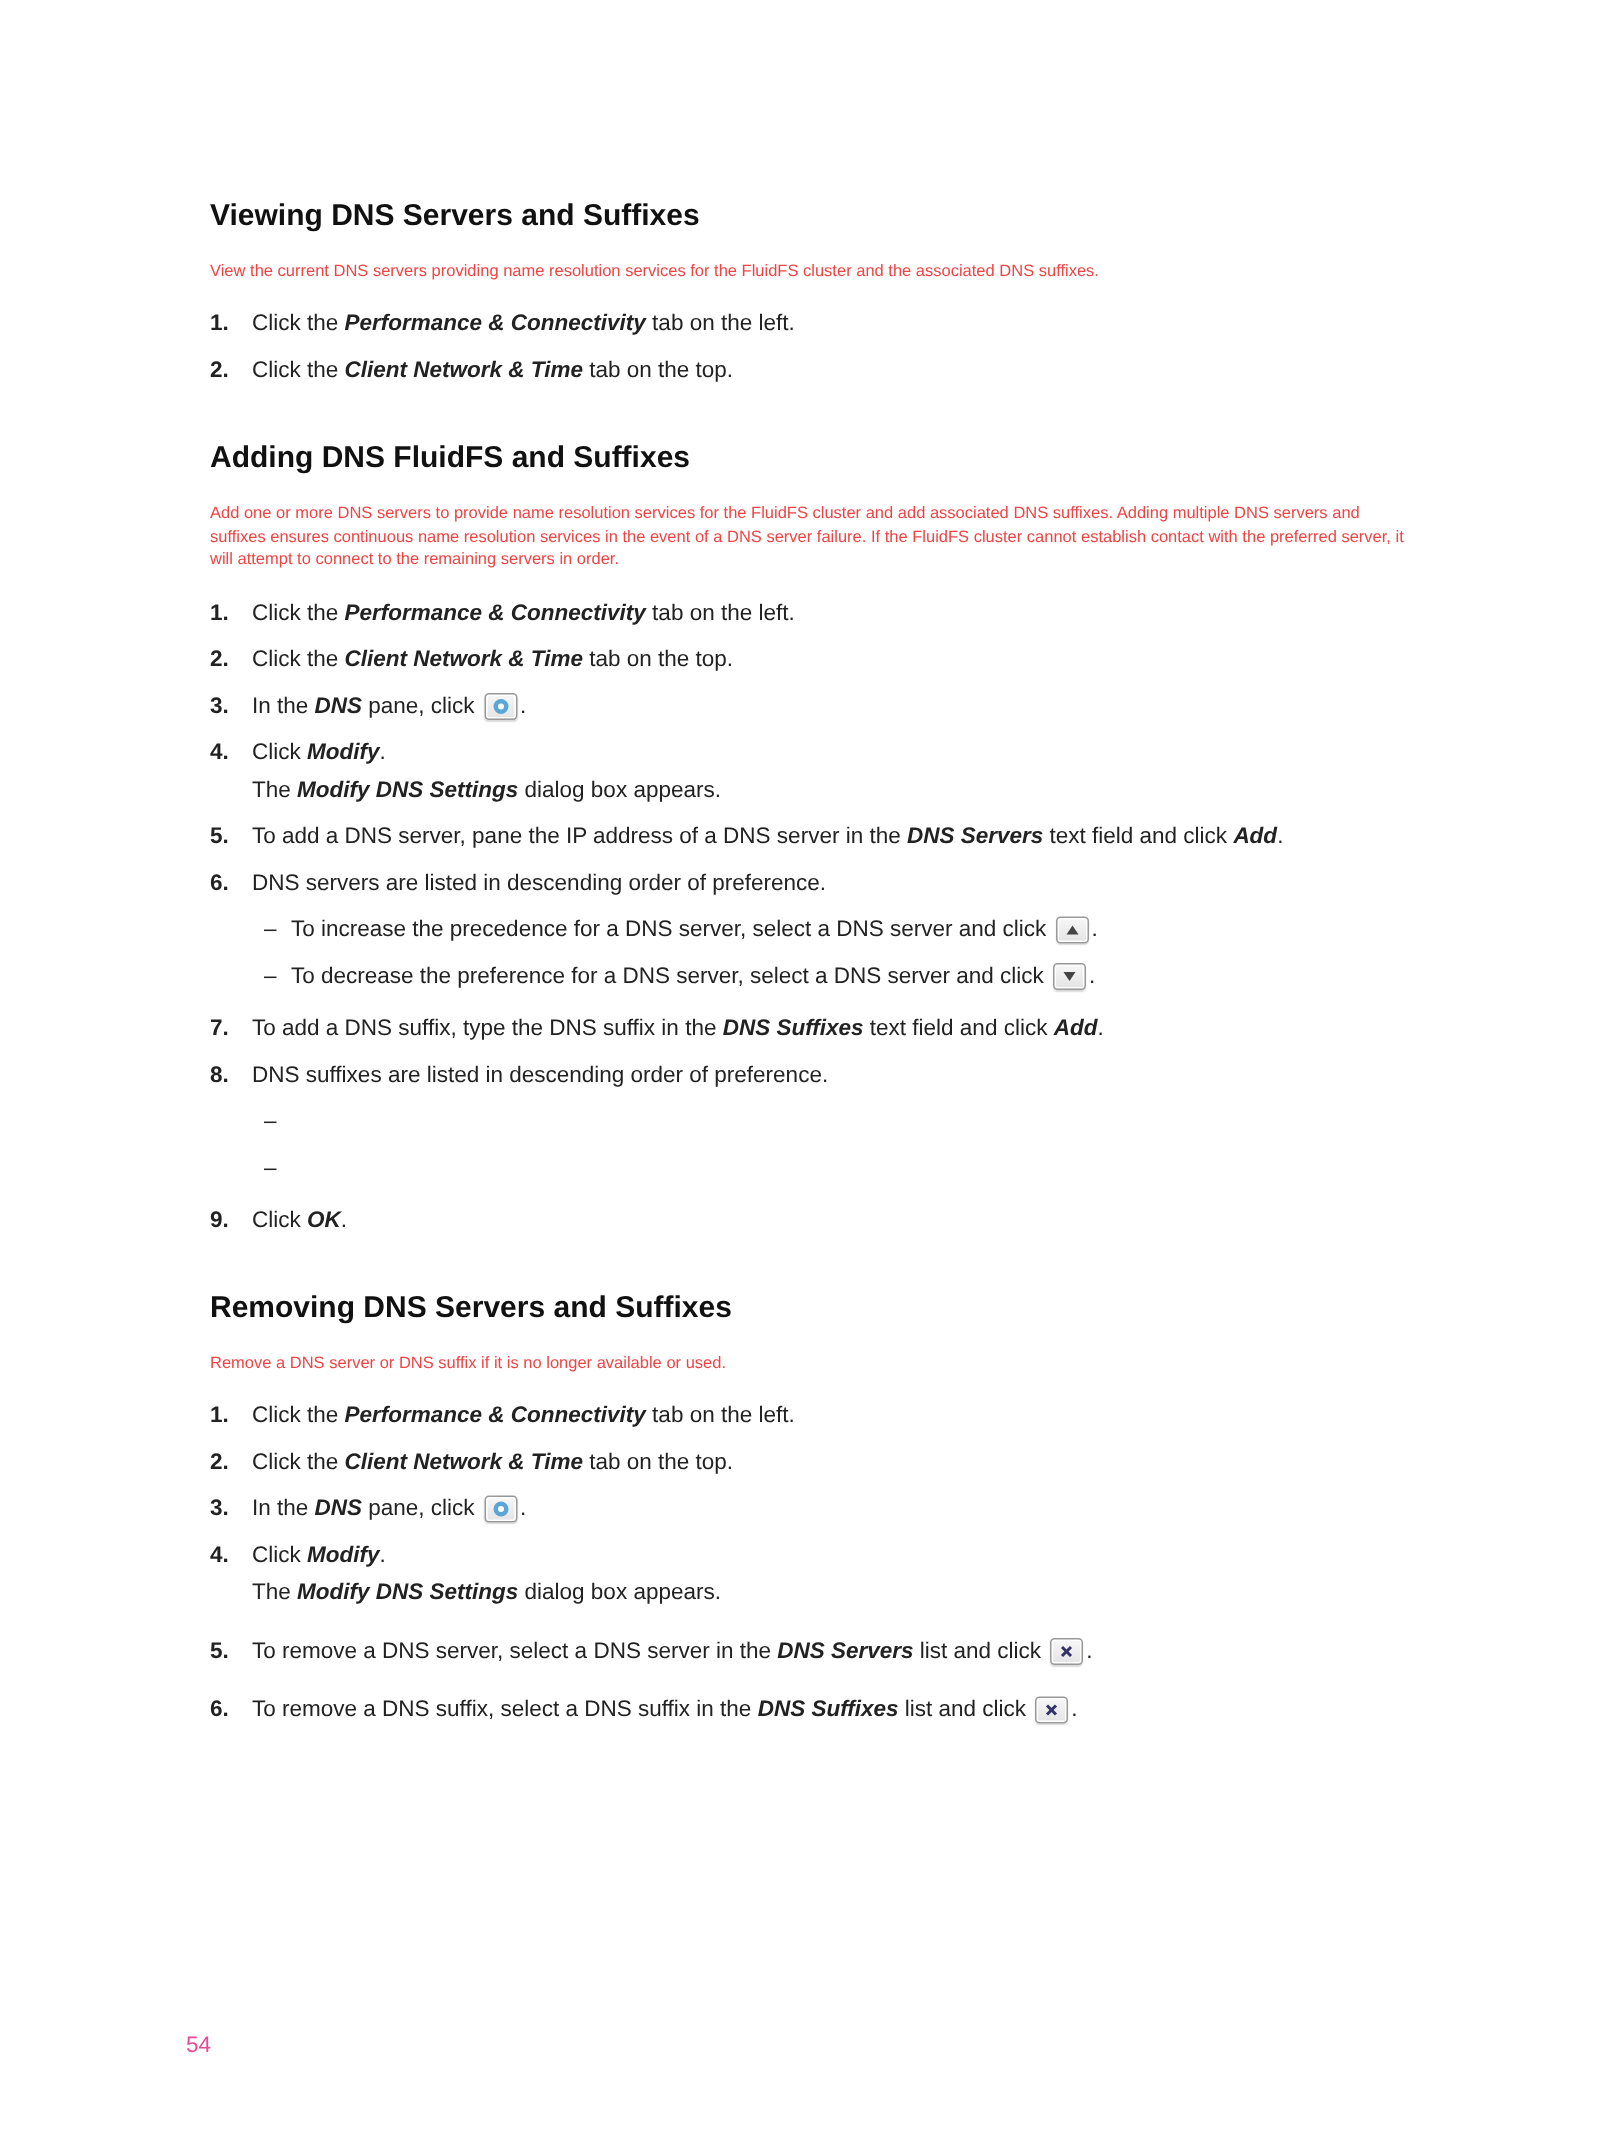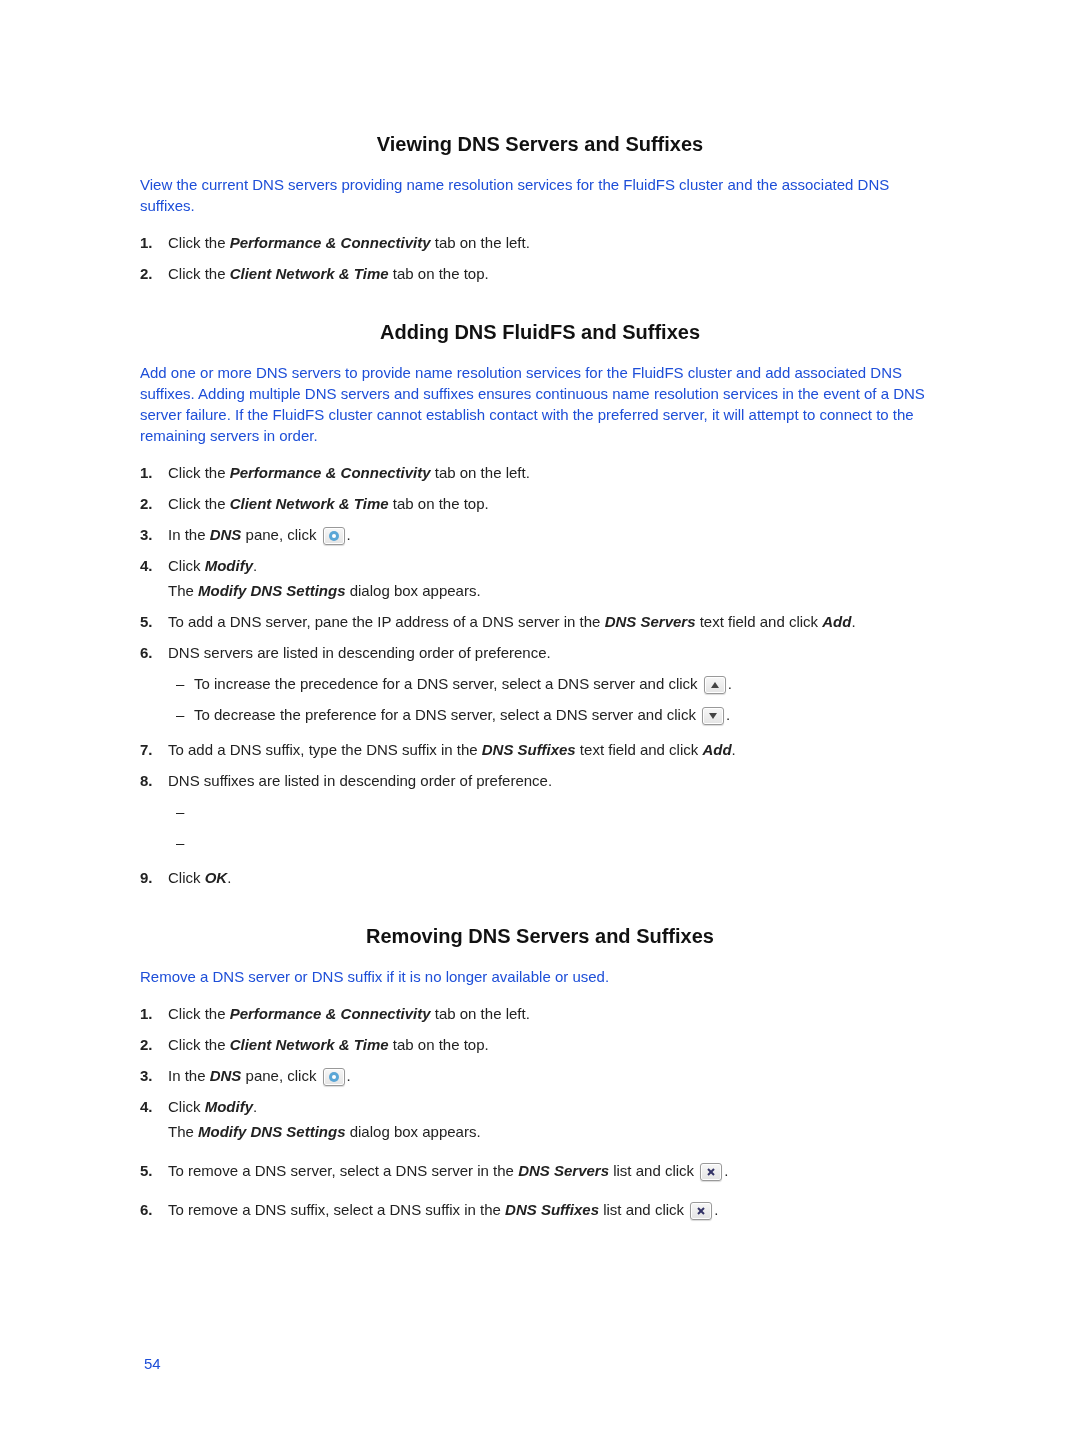--- a/index.html
+++ b/index.html
@@ -11,26 +11,25 @@
     line-height: 1.4;
     padding: 130px 140px 60px 140px;
     position: relative;
   }
   h2.section-heading {
     font-size: 20px;
     font-weight: 700;
     color: #111;
     margin-top: 30px;
     margin-bottom: 14px;
-    text-align: center;
   }
   h2.section-heading:first-of-type { margin-top: 0; }
   p.intro {
-    font-size: 15px;
-    color: #1d4ed8;
+    font-size: 11px;
+    color: #ef4444;
     margin-bottom: 16px;
     max-width: 800px;
     margin-top: 16px;
   }
   ol.steps {
     list-style: none;
     margin: 0 0 10px 0;
     padding: 0;
   }
   ol.steps > li {
@@ -71,24 +70,24 @@
     border: 1px solid #999;
     border-radius: 3px;
     background: linear-gradient(#f7f7f7, #e4e4e4);
     vertical-align: middle;
     margin: 0 2px;
     box-shadow: inset 0 0 0 1px #fff, 0 1px 1px rgba(0,0,0,0.15);
   }
   .icon-btn svg { display: block; }
   .page-num {
     position: absolute;
-    left: 144px;
+    left: 124px;
     bottom: 60px;
     font-size: 15px;
-    color: #1d4ed8;
+    color: #ec4899;
   }
 </style>
 </head>
 <body>
 
 <h2 class="section-heading">Viewing DNS Servers and Suffixes</h2>
 <p class="intro">View the current DNS servers providing name resolution services for the FluidFS cluster and the associated DNS suffixes.</p>
 <ol class="steps">
   <li>
     <span class="num">1.</span>

